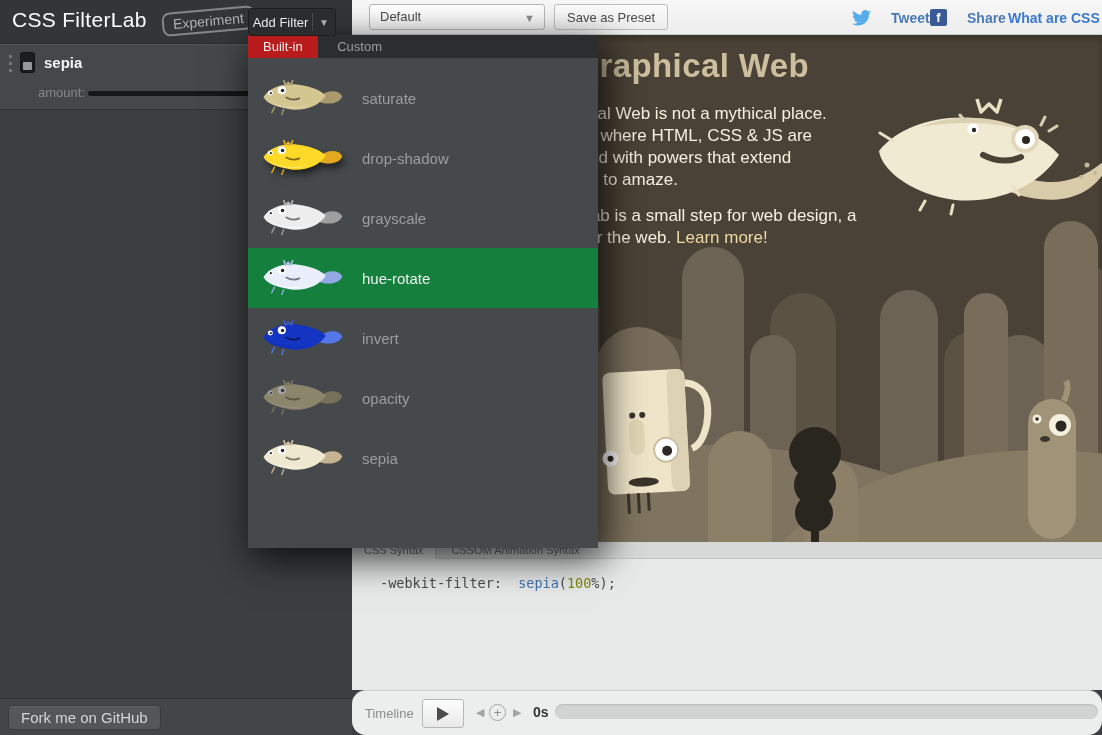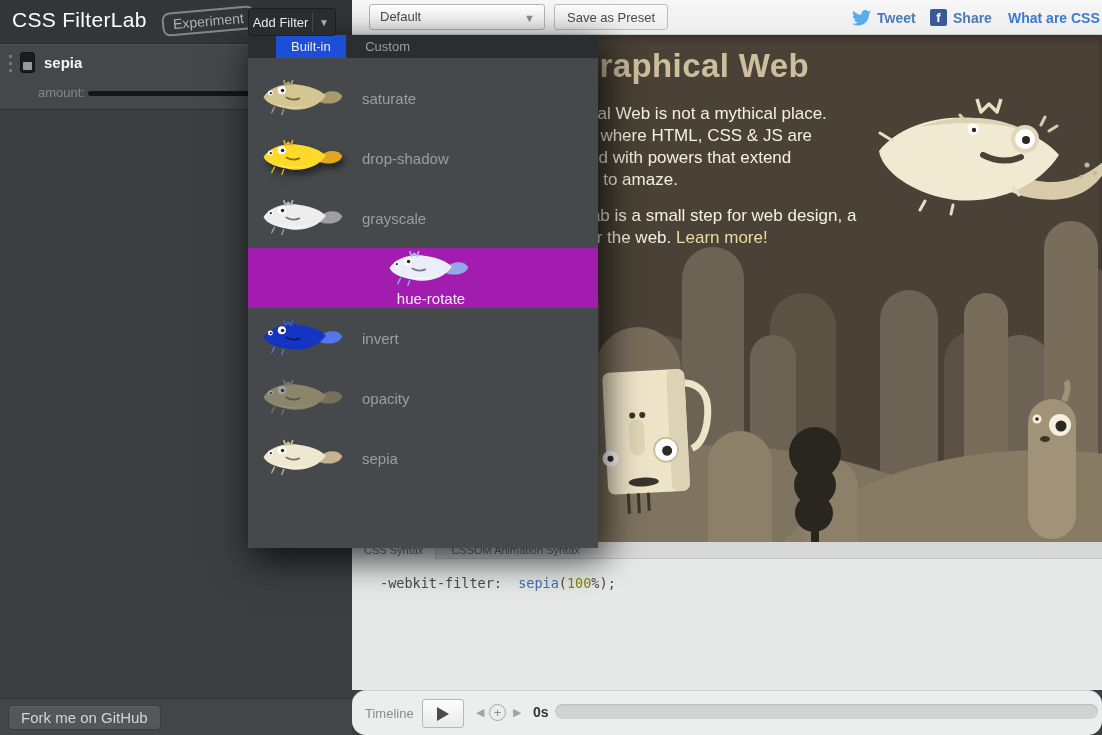--- a/index.html
+++ b/index.html
@@ -28,21 +28,21 @@
 
   
   .main{position:absolute;left:352px;top:0;width:750px;height:735px;}
   .topbar{position:absolute;left:0;top:0;width:750px;height:35px;background:linear-gradient(#f7f7f7,#ededed);
           border-bottom:1px solid #c9cbca;overflow:hidden;}
   .select{position:absolute;left:17px;top:4px;width:176px;height:26px;background:linear-gradient(#fff,#ececec);
           border:1px solid #b4b6b5;border-radius:3px;color:#4a4c4c;font-size:13px;line-height:24px;padding:0 10px;}
   .sel-arrow{position:absolute;right:9px;top:1px;color:#8a8c8c;font-size:11px;}
   .save-btn{position:absolute;left:202px;top:4px;height:26px;padding:0 12px;background:linear-gradient(#fbfbfb,#ececec);
             border:1px solid #bbbdbc;border-radius:3px;color:#4a4c4c;font-size:13px;font-family:"Liberation Sans",sans-serif;}
-  .tweet,.share,.help{position:absolute;top:0;height:35px;display:flex;align-items:center;gap:6px;
+  .tweet,.share,.help{position:absolute;top:0;height:35px;display:flex;align-items:center;gap:20px;
             color:#4a7ab5;font-size:14px;font-weight:bold;text-decoration:none;white-space:nowrap;cursor:pointer;}
   .tweet{left:500px;} .share{left:578px;} .help{left:656px;color:#3b79cf;}
   .fb{width:17px;height:17px;background:#3a5a97;border-radius:2px;color:#fff;font-size:13px;font-weight:bold;
       display:inline-flex;align-items:center;justify-content:center;}
 
   .stage{position:absolute;left:0;top:35px;width:750px;height:507px;background:#4a4236;overflow:hidden;
          box-shadow:inset 0 4px 6px rgba(0,0,0,.25);}
   .illus{position:absolute;left:0;top:0;}
   .stage h1{position:absolute;left:152px;top:12px;margin:0;font-size:33px;font-weight:600;color:#cdbf9e;letter-spacing:.4px;}
   .p1{position:absolute;left:152px;top:68px;font-size:17px;line-height:22px;color:#f6f1df;}
@@ -77,24 +77,24 @@
   .addfilter{position:absolute;left:248px;top:8px;width:88px;height:28px;background:#2a2c2e;border:1px solid #1c1e20;
              border-radius:3px;color:#e8e9ea;font-size:13px;z-index:50;display:flex;align-items:center;
              font-family:"Liberation Sans",sans-serif;padding:0;}
   .af-label{flex:1;text-align:center;}
   .af-sep{width:1px;height:18px;background:#46494b;}
   .af-arrow{width:22px;text-align:center;color:#a9abad;font-size:10px;}
   .dropdown{position:absolute;left:248px;top:35px;width:350px;height:513px;background:#46494b;z-index:40;
             box-shadow:0 12px 34px rgba(0,0,0,.55),14px 8px 30px rgba(0,0,0,.35);}
   .dd-tabs{height:23px;background:#2b2e30;}
   .dd-tab{display:inline-block;height:23px;line-height:23px;padding:0 15px;font-size:13px;color:#9b9da0;cursor:pointer;}
-  .dd-tab.active{background:#1d4ed8;color:#ededee;margin-left:28px;}
+  .dd-tab.active{background:#b91c1c;color:#ededee;}
   .dd-items{position:absolute;left:0;top:23px;right:0;bottom:0;padding-top:10px;}
   .dd-row{height:60px;display:flex;align-items:center;cursor:pointer;}
-  .dd-row.active{background:#a21caf;flex-direction:column;}
+  .dd-row.active{background:#15803d;}
   .fish-slot{width:88px;height:42px;margin-left:10px;flex:none;}
   .dd-label{margin-left:16px;font-size:15px;color:#9b9da0;}
   .dd-row.active .dd-label{color:#eef0f0;}
   .dd-row.fx-drop-shadow .fish-slot svg{filter:drop-shadow(3px 5px 3px rgba(0,0,0,.5));}
   .dd-row.fx-opacity .fish-slot svg{opacity:.5;}
 </style>
 </head>
 <body>
 
 <div id="app">

